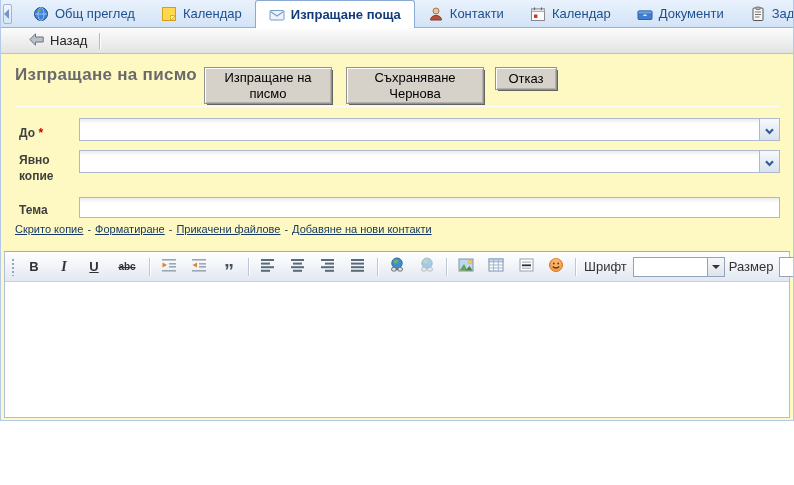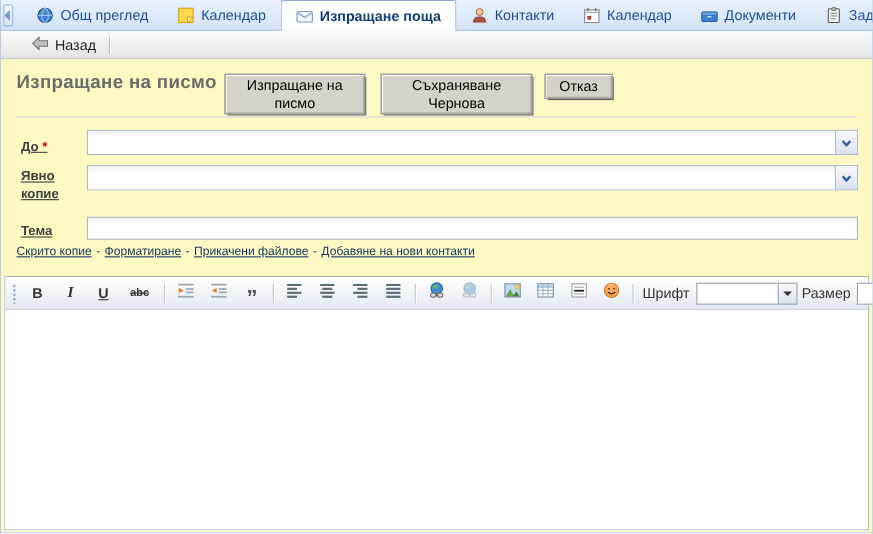--- a/index.html
+++ b/index.html
@@ -1,17 +1,17 @@
 <!DOCTYPE html>
 <html><head>
 <meta charset="utf-8">
 <style>
   * { margin:0; padding:0; box-sizing:border-box; }
   html,body { width:794px; height:485px; background:#fff; font-family:"Liberation Sans", sans-serif; }
-  .page { position:relative; width:794px; height:485px; border:1px solid #b6c9e8; border-top:none; background:#f0f0f0; overflow:hidden; }
+  .page { position:relative; width:794px; height:421px; border:1px solid #b6c9e8; border-top:none; background:#f0f0f0; overflow:hidden; }
 
   
   .tabbar { position:absolute; top:0; left:-1px; right:-1px; height:28px;
             background:linear-gradient(#e9f2fd,#d3e3f6); border-bottom:1px solid #94b3e0;
             display:flex; align-items:stretch; }
   .tabscroll { width:17px; height:20px; margin:4px 2px 0 3px; border:1px solid #9ab5e0;
                background:linear-gradient(#f2f7fd,#d8e6f7); border-radius:2px;
                display:flex; align-items:center; justify-content:center; }
   .tabscroll .tri { width:0; height:0; border:5px solid transparent; border-right-color:#7296c8; border-left:none; margin-right:2px;}
   .tabs { display:flex; align-items:stretch; margin-left:6px; }
@@ -33,21 +33,21 @@
   .title { position:absolute; left:14px; top:10px; width:190px; font-size:17px; line-height:21px;
            font-weight:bold; color:#6a6a6a; letter-spacing:.3px; }
   .btn3d { position:absolute; background:#d6d2c9; border:1px solid #929292; color:#000;
            box-shadow: inset 1px 1px 0 #ffffff, inset -1px -1px 0 #b4b0a8, 2px 2px 0 -1px #636363;
            font-family:"Liberation Sans", sans-serif; font-size:13px; line-height:16px; text-align:center; cursor:default; }
   .btn-send  { left:203px; top:13px; width:128px; height:37px; }
   .btn-draft { left:345px; top:13px; width:138px; height:37px; }
   .btn-cancel{ left:494px; top:13px; width:62px;  height:23px; }
   .rule { position:absolute; left:14px; right:14px; top:52px; height:1px; background:#9c9c9c; border-bottom:1px solid #fdfdfd; }
 
-  .flabel { position:absolute; font-size:12px; font-weight:bold; color:#3f3f3f; line-height:16px;text-decoration:underline; }
+  .flabel { position:absolute; font-size:12px; font-weight:bold; color:#3f3f3f; line-height:16px; }
   .req { color:#cc0000; font-weight:bold; }
   .combo { position:absolute; left:78px; width:701px; height:23px; background:#fff;
            border:1px solid #aeb9cc; display:flex; }
   .combo .cinput { flex:1; border:none; outline:none; height:100%; padding:0 4px; font-size:13px;
                    background:linear-gradient(#ececec 0, #ffffff 5px); font-family:"Liberation Sans",sans-serif;}
   .trigger { width:20px; border-left:1px solid #aeb9cc; background:linear-gradient(#f7f9fc,#dbe2ed);
              display:flex; align-items:center; justify-content:center; }
   .tinput { position:absolute; left:78px; width:701px; height:21px; border:1px solid #aeb9cc;
             padding:0 4px; font-size:13px; outline:none; font-family:"Liberation Sans",sans-serif;
             background:linear-gradient(#ececec 0, #ffffff 5px); }

